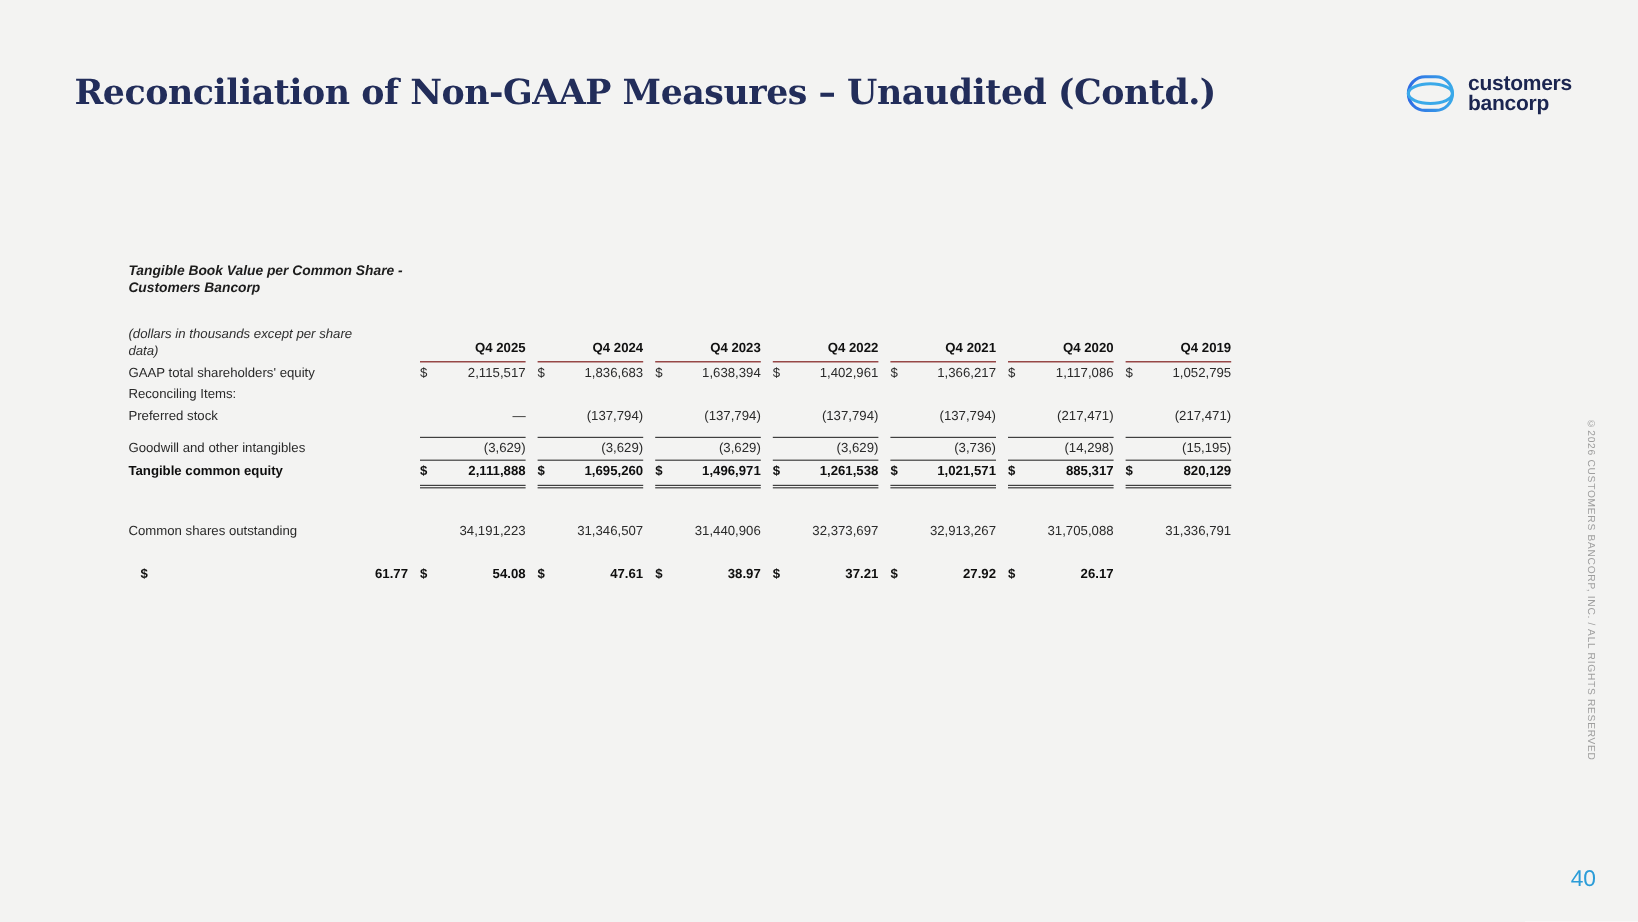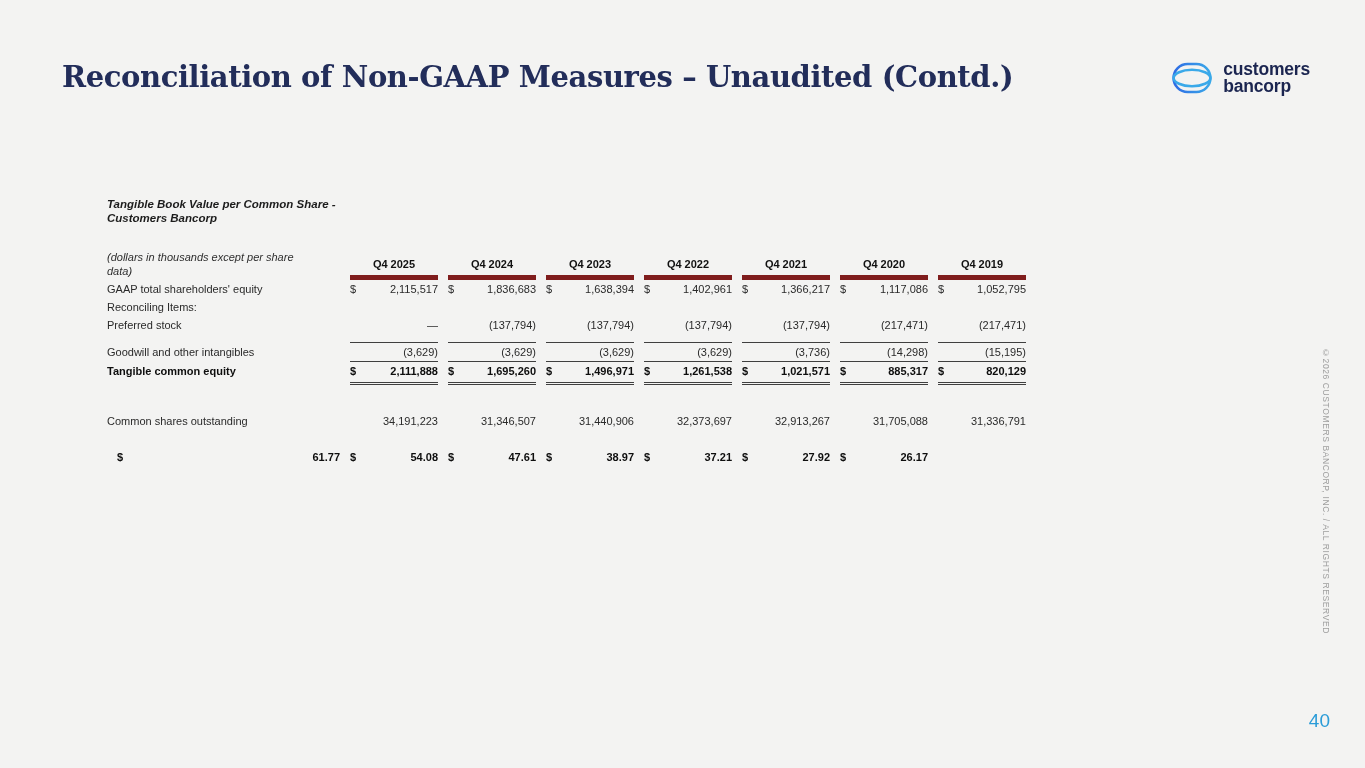--- a/index.html
+++ b/index.html
@@ -24,41 +24,41 @@
   .logo{
     position:absolute;right:55px;top:60px;
     display:flex;align-items:center;gap:11px;
   }
   .logo-text{
     font-weight:700;font-size:17.5px;line-height:0.95;
     letter-spacing:-0.2px;color:#1b2550;
     display:flex;flex-direction:column;
   }
   
-  .table-area{position:absolute;left:107px;top:197px;width:925px;}
+  .table-area{position:absolute;left:107px;top:219px;width:925px;}
   .tbl-title{
     font-size:11.5px;font-weight:700;font-style:italic;
     color:#1c1c1c;line-height:1.25;
   }
   .fin-table{margin-top:24px;}
   .trow{
     display:grid;
     grid-template-columns:233px repeat(7,98px);
     align-items:baseline;
     line-height:18px;
   }
   .header-row{align-items:end;line-height:13px;}
   .subtitle{
     font-style:italic;font-size:11px;color:#2e2e2e;
     max-width:212px;line-height:1.3;padding-bottom:2px;
   }
   .hcell-wrap,.cell-wrap{padding-left:10px;}
   .hcell{
-    font-weight:700;font-size:11px;text-align:center;
-    color:#111;border-bottom:5px solid #7f1d1d;padding-bottom:4px;
+    font-weight:700;font-size:11px;text-align:right;
+    color:#111;border-bottom:1px solid #7f1d1d;padding-bottom:4px;
   }
   .rlabel{font-size:11px;color:#2a2a2a;}
   .cell{
     display:flex;justify-content:flex-end;
     font-size:11px;color:#2a2a2a;
   }
   .cell .dollar{margin-right:auto;}
   .rule-top{margin-top:8px;}
   .rule-top .cell{border-top:1px solid #3f3f3f;text-align:center;}
   .total .rlabel{font-weight:700;color:#0e0e0e;}
@@ -72,21 +72,21 @@
   .bold-spaced{margin-top:18px;}
   .bold-spaced .rlabel,.bold-spaced .cell{font-weight:700;color:#0e0e0e;}
   
   .copyright{
     position:absolute;top:348px;right:34px;
     writing-mode:vertical-rl;
     font-size:8.5px;letter-spacing:0.6px;
     color:#9e9e9e;white-space:nowrap;
   }
   .page-number{
-    position:absolute;right:35px;bottom:36px;
+    position:absolute;right:35px;bottom:24px;
     font-size:19px;font-weight:500;color:#2b9cd8;text-align:center;
   }
 </style>
 </head>
 <body>
 
 <div class="slide">
 
   <h1 class="slide-title">Reconciliation of Non-GAAP Measures – Unaudited (Contd.)</h1>
 

